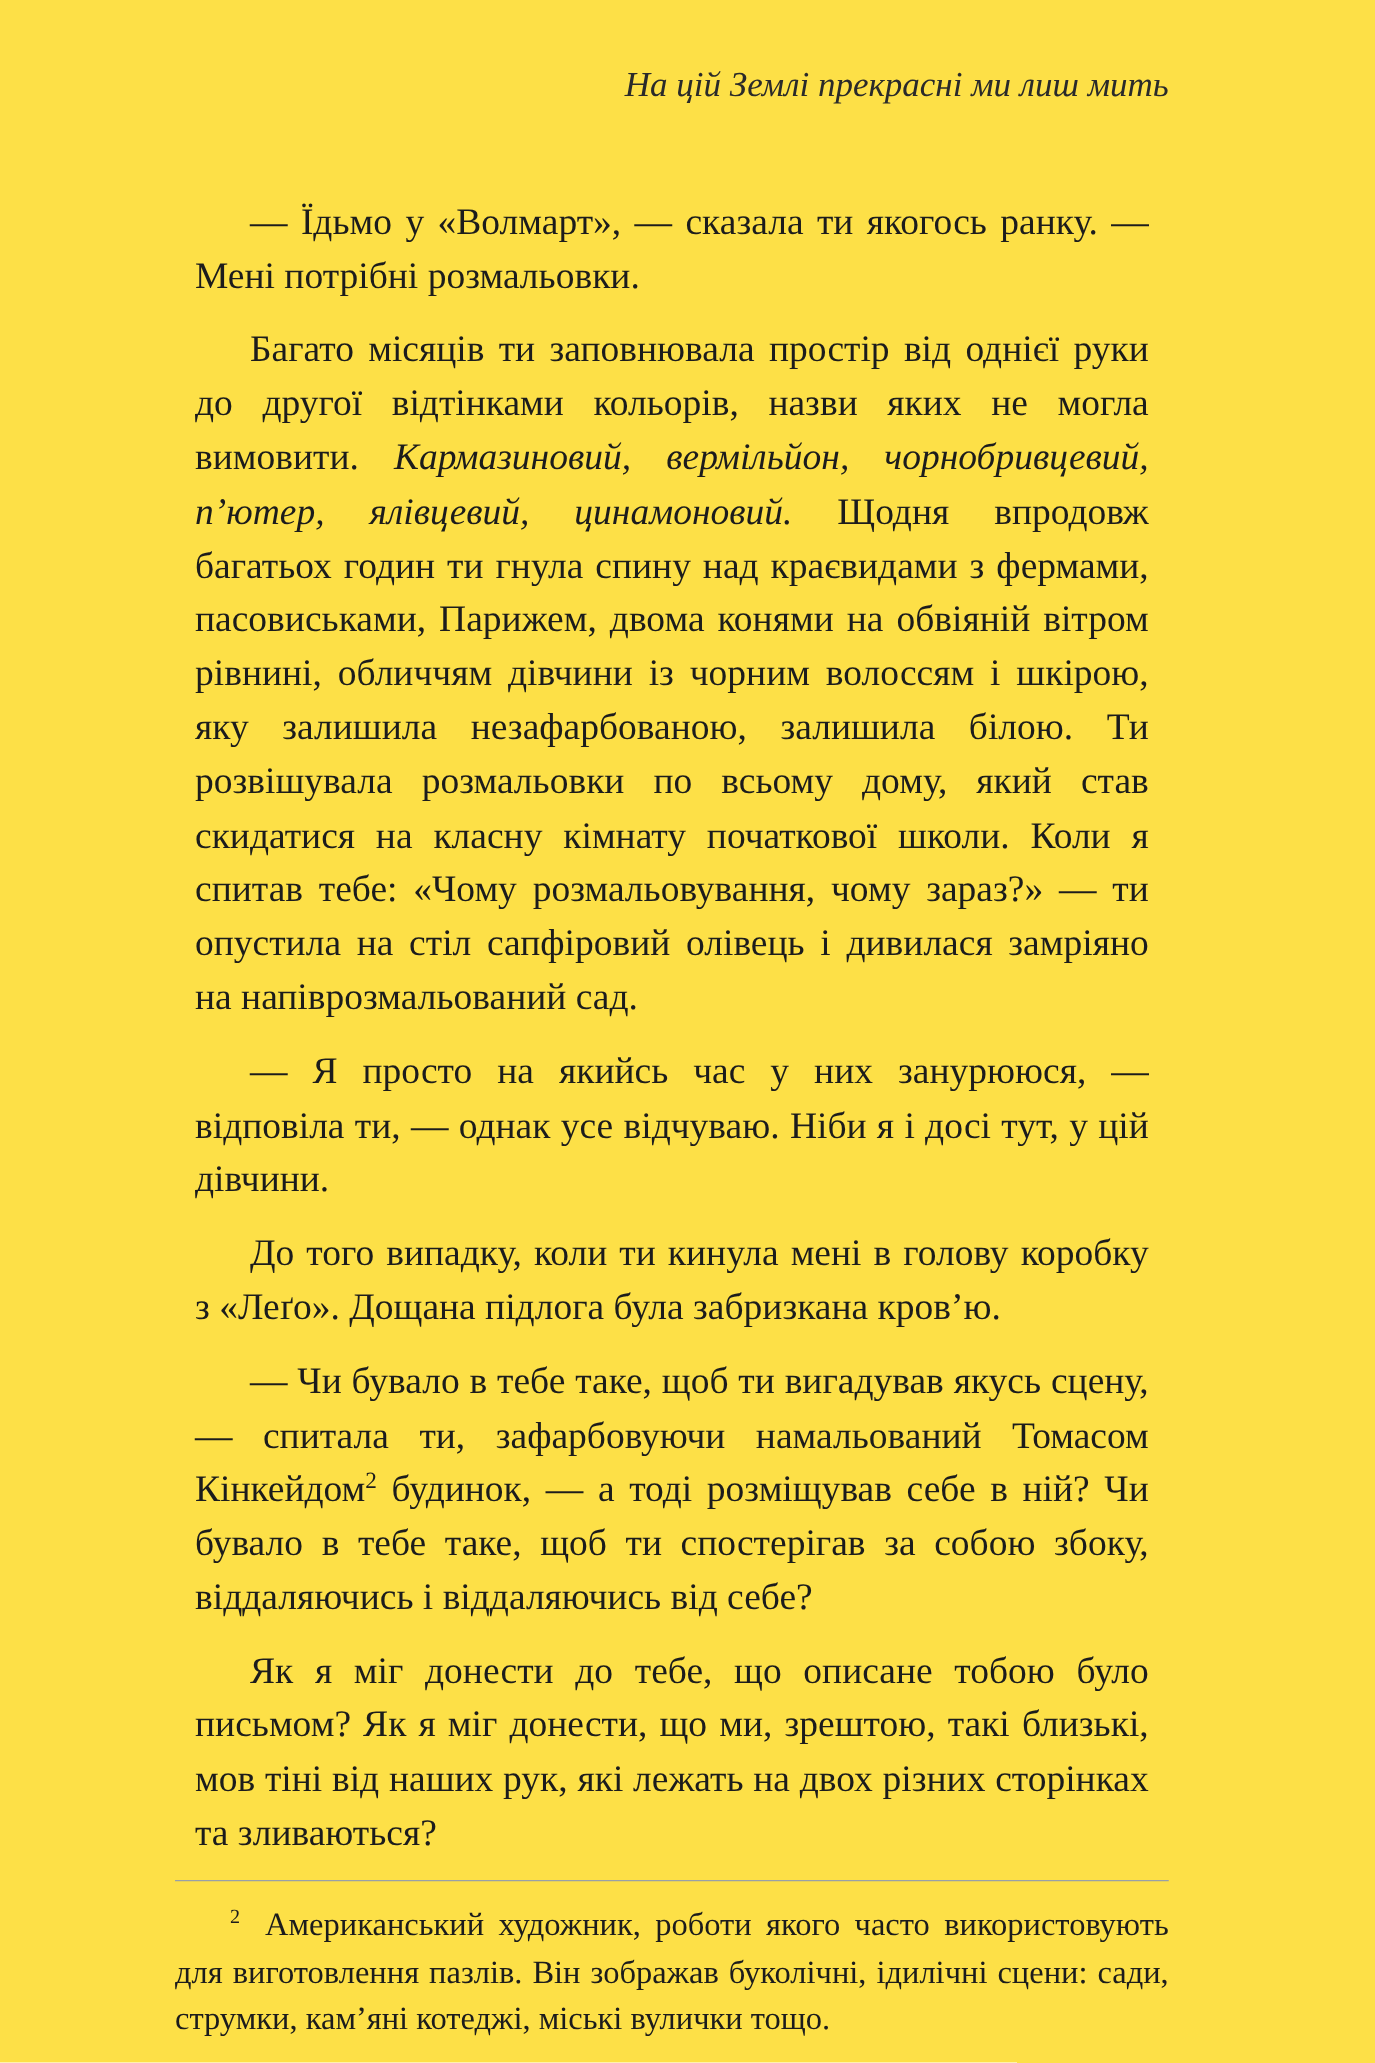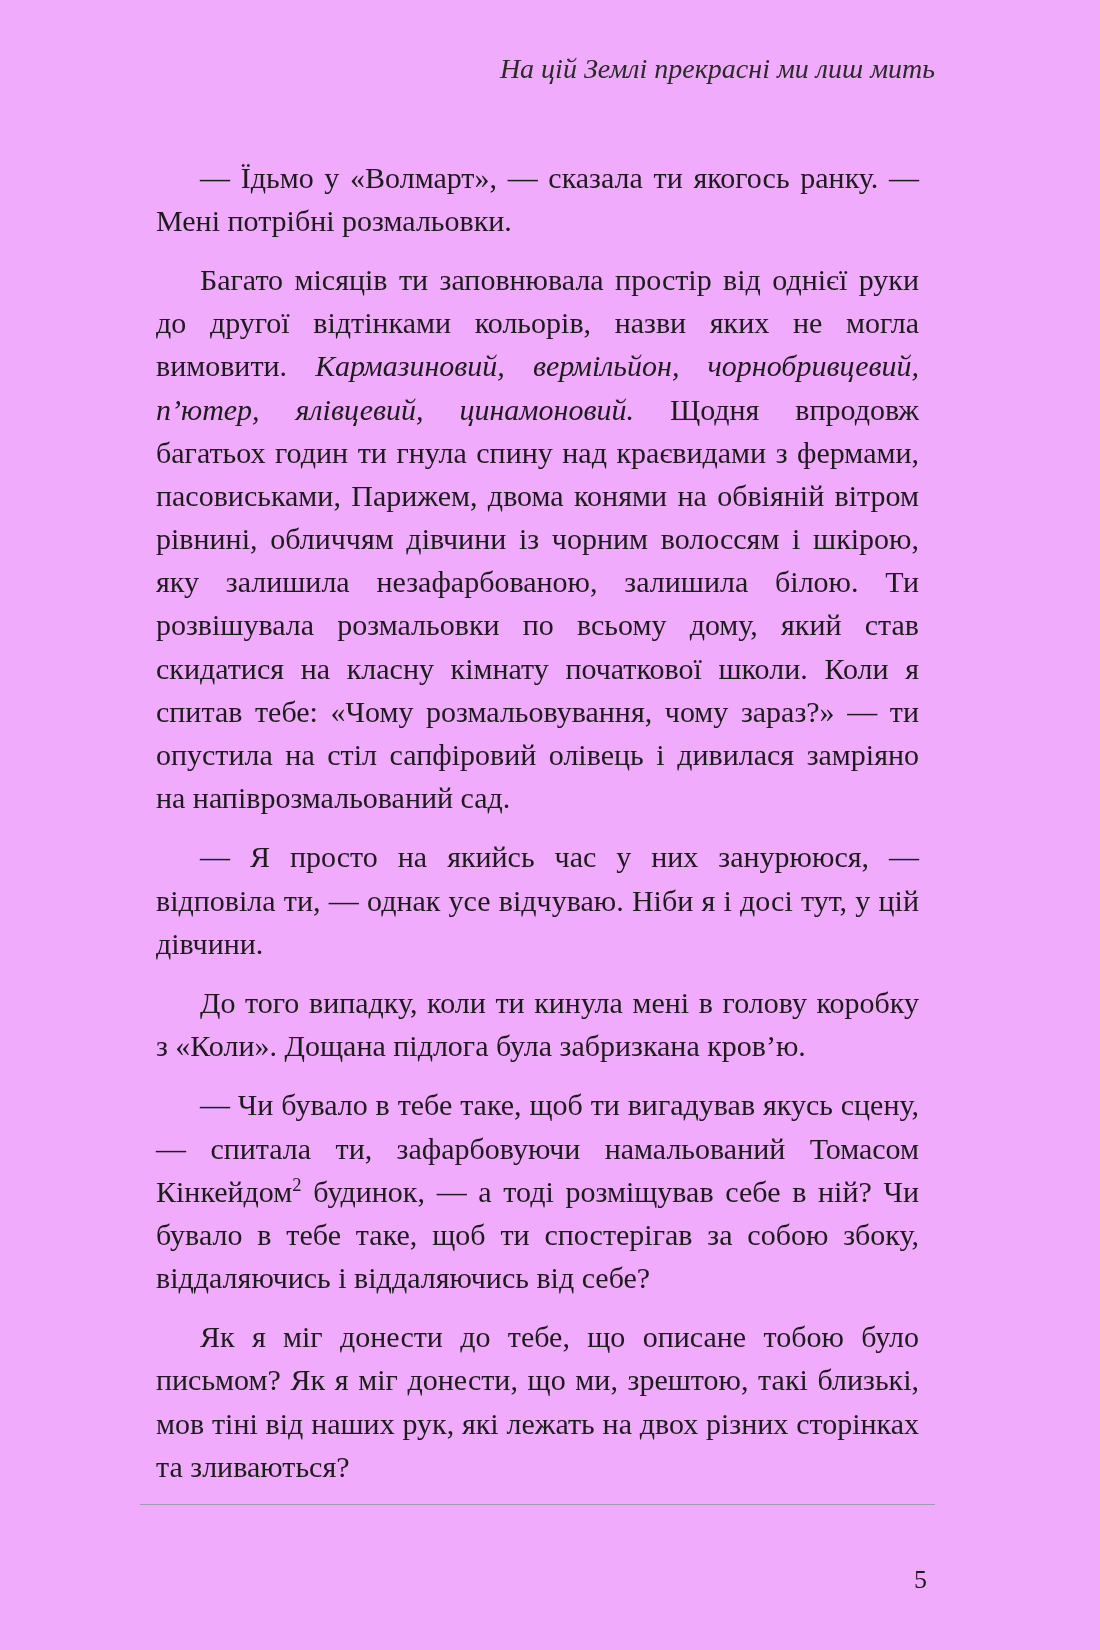--- a/index.html
+++ b/index.html
@@ -5,21 +5,21 @@
   html, body {
     margin: 0;
     padding: 0;
     background: #ffffff;
   }
   .page {
     position: relative;
     width: 1100px;
     height: 1650px;
     margin: 0 auto;
-    background: #f0abfc;
+    background: #fde047;
     box-sizing: border-box;
     padding: 52px 165px 112px 140px;
     display: flex;
     flex-direction: column;
     font-family: "Liberation Serif", "DejaVu Serif", serif;
     color: #1c1c1c;
     overflow: hidden;
   }
   .running-title {
     text-align: right;
@@ -84,27 +84,28 @@
   <div class="running-title">На цій Землі прекрасні ми лиш мить</div>
 
   <div class="body-text">
 
     <p><span>— Їдьмо у «Волмарт», — сказала ти якогось ранку. — Мені потрібні розмальовки.</span></p>
 
     <p><span>Багато місяців ти заповнювала простір від однієї руки до другої відтінками кольорів, назви яких не могла вимовити. </span><em>Кармазиновий, вермільйон, чорнобривцевий, п’ютер, ялівцевий, цинамоновий.</em><span> Щодня впродовж багатьох годин ти гнула спину над краєвидами з фермами, пасовиськами, Парижем, двома конями на обвіяній вітром рівнині, обличчям дівчини із чорним волоссям і шкірою, яку залишила незафарбованою, залишила білою. Ти розвішувала розмальовки по всьому дому, який став скидатися на класну кімнату початкової школи. Коли я спитав тебе: «Чому розмальовування, чому зараз?» — ти опустила на стіл сапфіровий олівець і дивилася замріяно на напіврозмальований сад.</span></p>
 
     <p><span>— Я просто на якийсь час у них занурююся, — відповіла ти, — однак усе відчуваю. Ніби я і досі тут, у цій дівчини.</span></p>
 
-    <p><span>До того випадку, коли ти кинула мені в голову коробку з «Коли». Дощана підлога була забризкана кров’ю.</span></p>
+    <p><span>До того випадку, коли ти кинула мені в голову коробку з «Леґо». Дощана підлога була забризкана кров’ю.</span></p>
 
     <p><span>— Чи бувало в тебе таке, щоб ти вигадував якусь сцену, — спитала ти, зафарбовуючи намальований Томасом Кінкейдом</span><span class="sup">2</span><span> будинок, — а тоді розміщував себе в ній? Чи бувало в тебе таке, щоб ти спостерігав за собою збоку, віддаляючись і віддаляючись від себе?</span></p>
 
     <p><span>Як я міг донести до тебе, що описане тобою було письмом? Як я міг донести, що ми, зрештою, такі близькі, мов тіні від наших рук, які лежать на двох різних сторінках та зливаються?</span></p>
 
   </div>
 
   <div class="footnote-area">
     <hr class="footnote-rule">
+    <p class="footnote"><span class="fn-marker">2</span><span>Американський художник, роботи якого часто використовують для виготовлення пазлів. Він зображав буколічні, ідилічні сцени: сади, струмки, кам’яні котеджі, міські вулички тощо.</span></p>
   </div>
 
   <div class="page-number">5</div>
 
 </div>
 
 </body></html>

